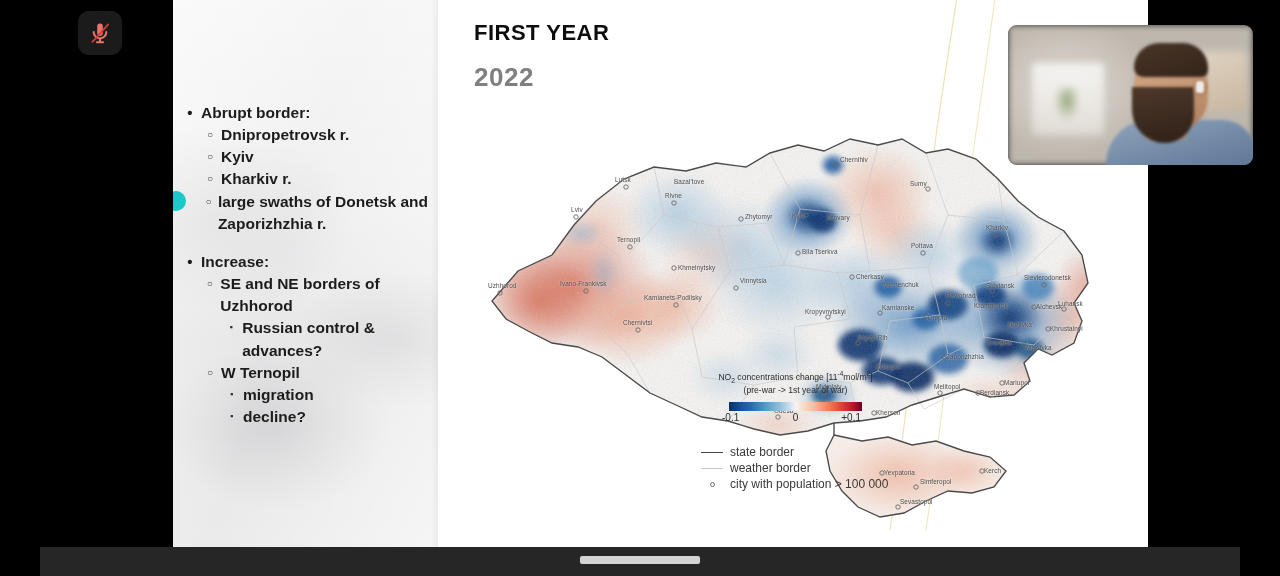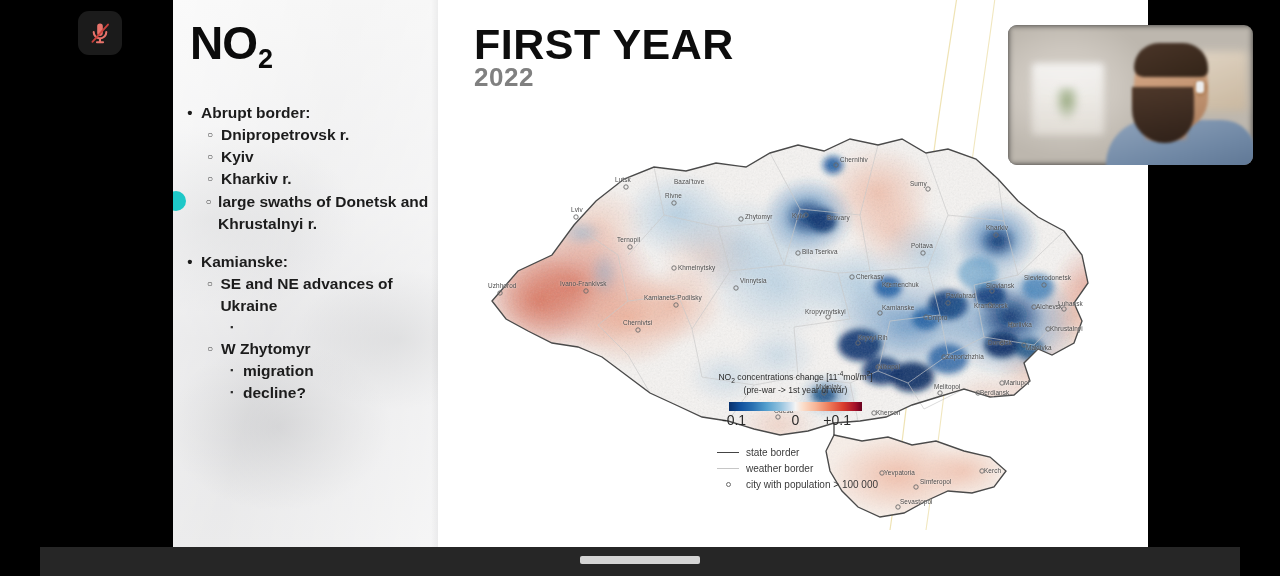--- a/index.html
+++ b/index.html
@@ -75,21 +75,21 @@
   .b3 .mk { width: 9px; text-align: center; font-size: 9px; line-height: 2.3; color:#2a2a2a; }
   .spacer { height: 16px; }
 
   
   .map-area {
     position: absolute; left: 265px; top: 0; width: 710px; height: 547px;
     background: #ffffff; overflow: hidden;
   }
   .map-title {
     position: absolute; left: 36px; top: 20px;
-    font-size: 43px; font-weight: 800; letter-spacing: 0.5px; color: #0d0d0d;
+    font-size: 22px; font-weight: 800; letter-spacing: 0.5px; color: #0d0d0d;
   }
   .map-year {
     position: absolute; left: 36px; top: 62px;
     font-size: 26px; font-weight: 800; letter-spacing: 0.5px; color: #808080;
   }
 
   .orbit { position: absolute; left: 0; top: 0; width: 710px; height: 547px; pointer-events: none; }
 
   .ukraine-wrap { position: absolute; left: 40px; top: 105px; width: 640px; height: 420px; }
   .ukraine-wrap svg { display: block; width: 640px; height: 420px; }
@@ -110,28 +110,28 @@
   .cbar-title sup { font-size: 6.4px; }
   .cbar {
     margin: 5px auto 0; width: 133px; height: 9px;
     background: linear-gradient(90deg,
       #08306b 0%, #12539f 9%, #2a71b2 18%, #539ecd 28%,
       #8fc0dd 38%, #cfe0ee 46%, #f4f4f4 50%, #fbdcc8 56%,
       #f7b698 65%, #ef7d5b 75%, #d93c2d 86%, #a4112a 95%, #67001f 100%);
   }
   .cbar-ticks {
     width: 151px; margin: 1px auto 0; position: relative; height: 11px;
-    font-size: 14px; color: #2b2b2b;
+    font-size: 10px; color: #2b2b2b;
   }
   .cbar-ticks span { position: absolute; top: 0; }
   .tk-min { left: 2px; }
   .tk-mid { left: 50%; transform: translateX(-50%); }
-  .tk-max { right: 20px; }
-
-  .legend-block { position: absolute; left: 272px; top: 444px; font-size: 10px; color: #3a3a3a; text-align: right; }
+  .tk-max { right: 10px; }
+
+  .legend-block { position: absolute; left: 256px; top: 444px; font-size: 12px; color: #3a3a3a; text-align: right; }
   .legend-row { display: flex; align-items: center; height: 16px; }
   .legend-key { width: 36px; display: flex; align-items: center; justify-content: center; }
   .line-state { width: 22px; height: 0; border-top: 1.4px solid #444; }
   .line-reg   { width: 22px; height: 0; border-top: 1.1px solid #c6c6c6; }
   .dot-city   { width: 5px; height: 5px; border-radius: 50%; border: 1px solid #6a6a6a; background: #fff; }
   .legend-label { color: #3a3a3a; }
 
   
   .webcam {
     position: absolute; left: 1008px; top: 25px; width: 245px; height: 140px;
@@ -222,60 +222,58 @@
         <path d="M5 20.2L19.4 4.2" stroke="#c9413c" stroke-width="1.7"></path>
       </svg>
     </span>
   </div>
 
   <div class="slide">
 
     <div class="left-panel"></div>
     <div class="teal-dot"></div>
 
-    <div class="slide-title">
-      <span>NO</span><sub>2</sub>
-    </div>
 
     <div class="bullets">
       <div class="b1">
         <span class="mk">•</span>
         <span>Abrupt border:</span>
       </div>
       <div class="b2">
         <span class="mk">○</span>
         <span>Dnipropetrovsk r.</span>
       </div>
       <div class="b2">
         <span class="mk">○</span>
         <span>Kyiv</span>
       </div>
       <div class="b2">
         <span class="mk">○</span>
         <span>Kharkiv r.</span>
       </div>
       <div class="b2">
         <span class="mk">○</span>
-        <span>large swaths of Donetsk and Khrustalnyi r.</span>
+        <span>large swaths of Donetsk and Zaporizhzhia r.</span>
       </div>
       <div class="spacer"></div>
       <div class="b1">
         <span class="mk">•</span>
-        <span>Kamianske:</span>
+        <span>Increase:</span>
       </div>
       <div class="b2">
         <span class="mk">○</span>
-        <span>SE and NE advances of Ukraine</span>
+        <span>SE and NE borders of Uzhhorod</span>
       </div>
       <div class="b3">
         <span class="mk">▪</span>
+        <span>Russian control &amp; advances?</span>
       </div>
       <div class="b2">
         <span class="mk">○</span>
-        <span>W Zhytomyr</span>
+        <span>W Ternopil</span>
       </div>
       <div class="b3">
         <span class="mk">▪</span>
         <span>migration</span>
       </div>
       <div class="b3">
         <span class="mk">▪</span>
         <span>decline?</span>
       </div>
     </div>

